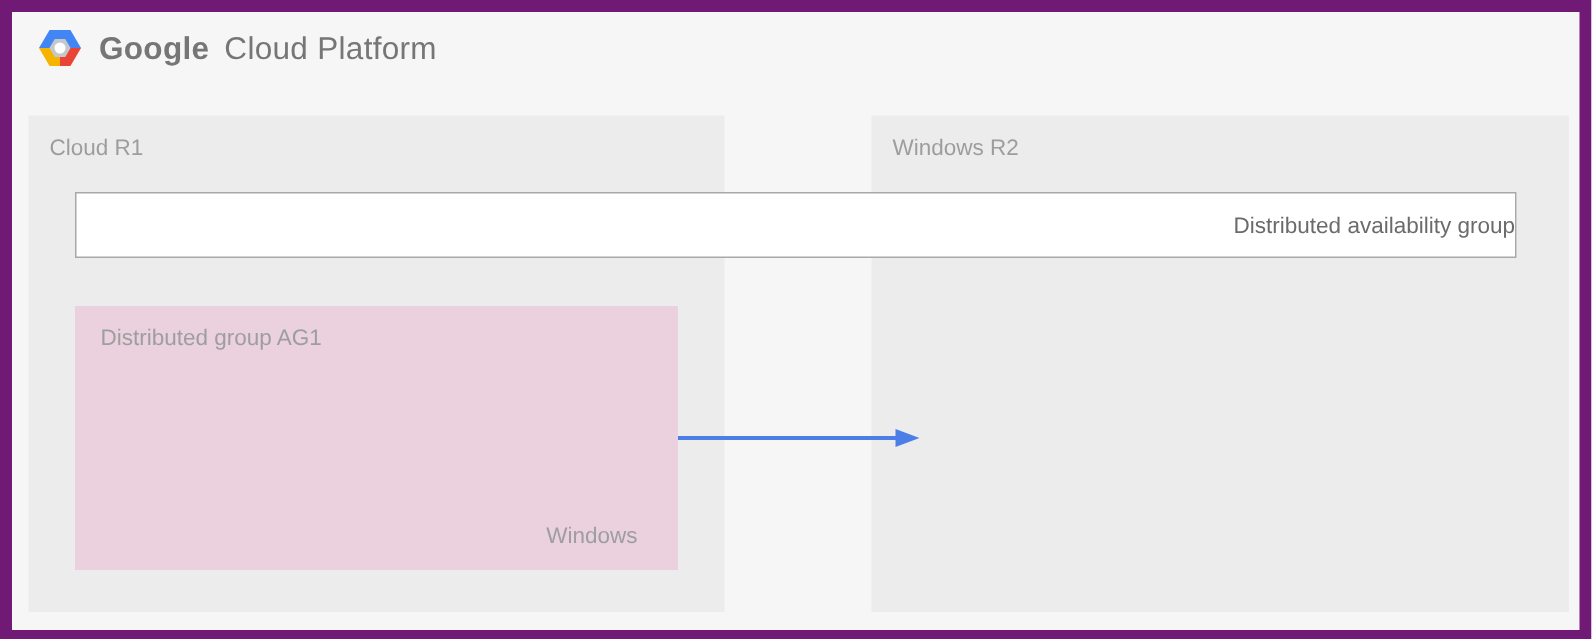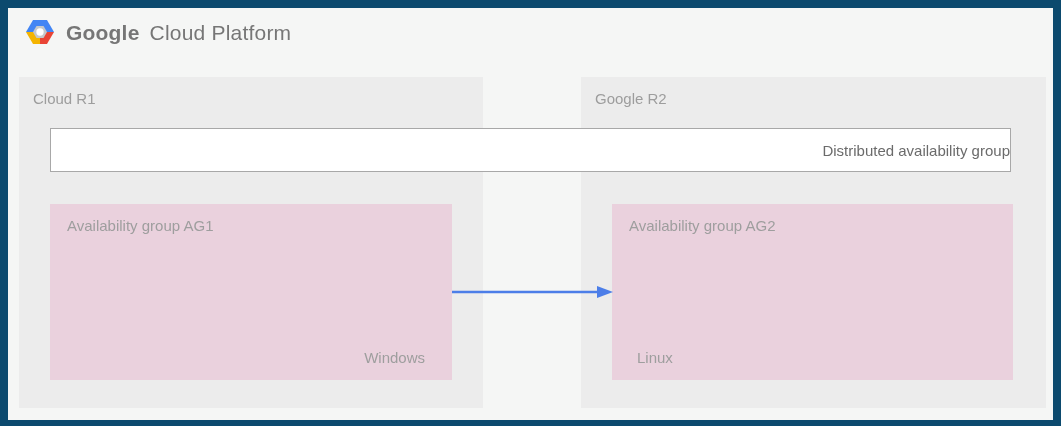--- a/index.html
+++ b/index.html
@@ -1,21 +1,21 @@
 <!DOCTYPE html>
 <html><head>
 <meta charset="utf-8">
 <style>
   html,body { margin:0; padding:0; background:#ffffff; }
   * { box-sizing:border-box; font-family:"Liberation Sans","DejaVu Sans",sans-serif; }
 
   .canvas {
     position:relative;
     width:1061px; height:426px;
-    background:#0c4a6e;
+    background:#701a75;
     overflow:hidden;
   }
   .panel {
     position:absolute; left:8px; top:8px;
     width:1045px; height:412px;
     background:#f5f6f5;
   }
 
   
   .logo-icon { position:absolute; left:16px; top:8px; width:32px; height:32px; }
@@ -87,36 +87,32 @@
     <div class="logo-text">
       <span class="brand">Google</span>
       <span class="product">Cloud Platform</span>
     </div>
 
     <div class="region r1">
       <div class="region-label">Cloud R1</div>
     </div>
 
     <div class="region r2">
-      <div class="region-label">Google R2</div>
+      <div class="region-label">Windows R2</div>
     </div>
 
     <div class="dag-box">
       <span>Distributed availability group</span>
     </div>
 
     <div class="ag-box ag1">
-      <div class="ag-label">Availability group AG1</div>
+      <div class="ag-label">Distributed group AG1</div>
       <div class="os-label">Windows</div>
     </div>
 
-    <div class="ag-box ag2">
-      <div class="ag-label">Availability group AG2</div>
-      <div class="os-label">Linux</div>
-    </div>
 
     <svg class="arrow-svg" viewBox="0 0 161 16" aria-hidden="true">
       <line x1="0" y1="8" x2="147" y2="8" stroke="#4c7ee8" stroke-width="2.6"></line>
       <polygon points="145,2 161,8 145,14" fill="#4c7ee8"></polygon>
     </svg>
 
   </div>
 </div>
 
 </body></html>

